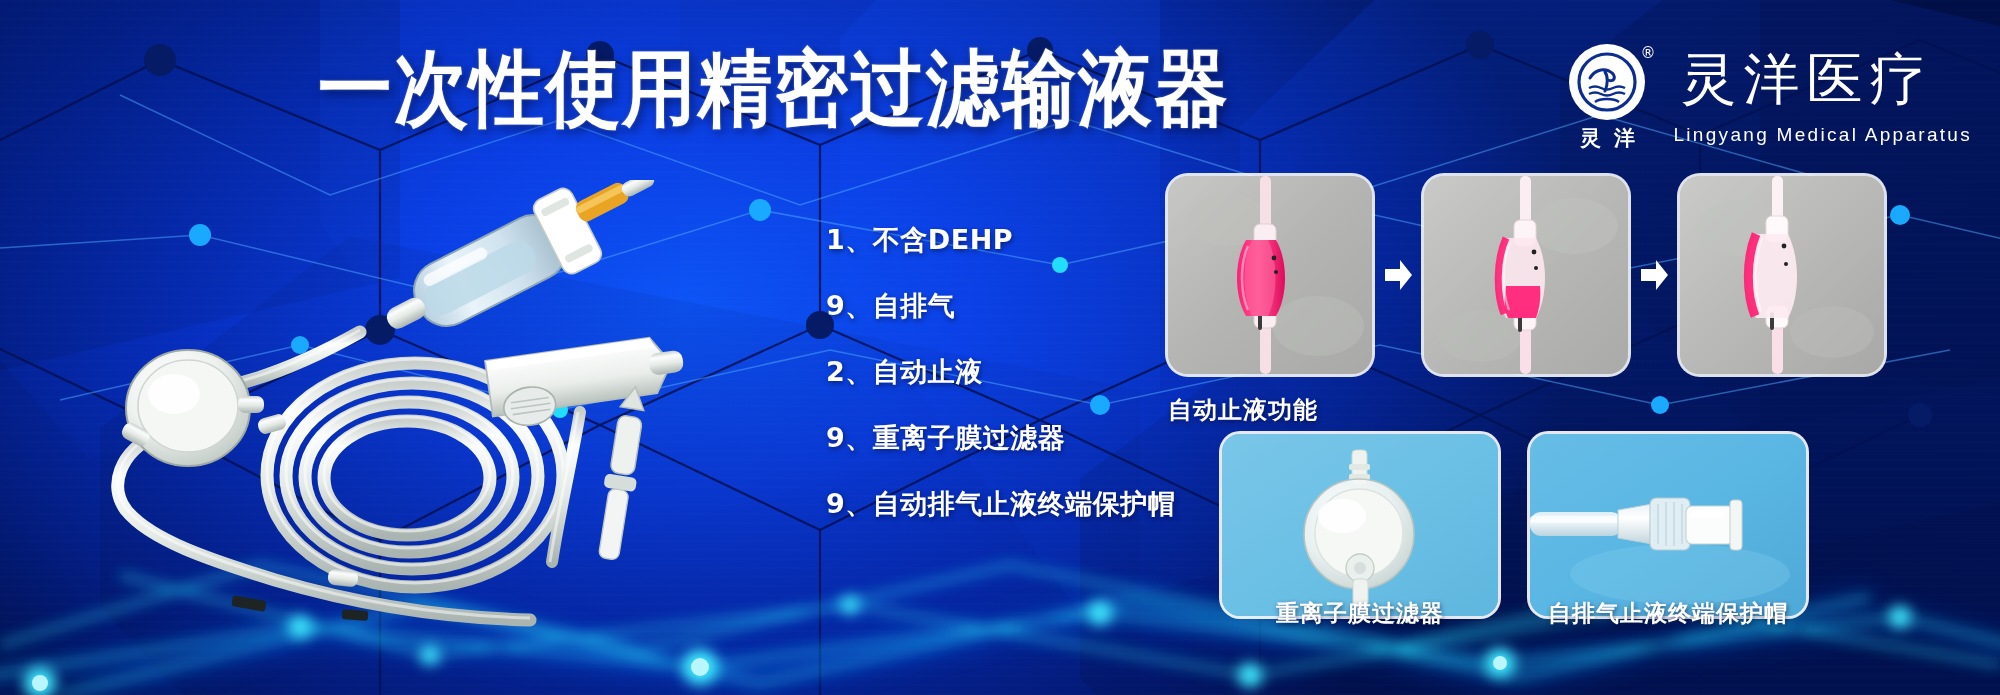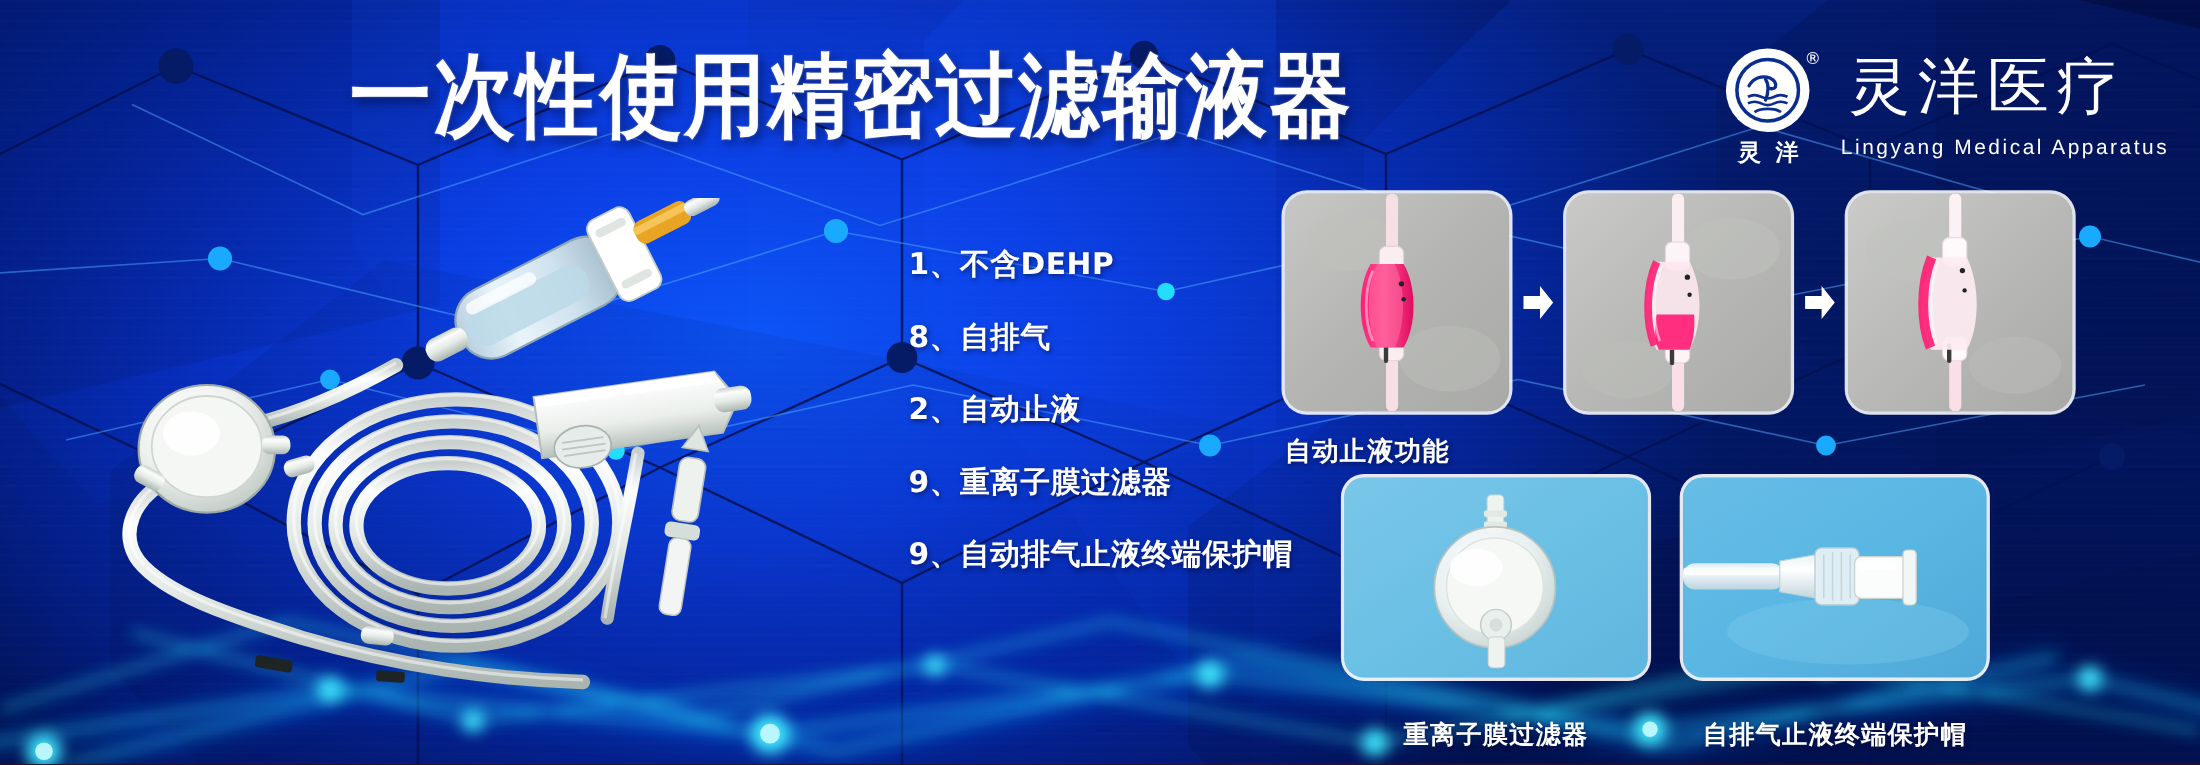--- a/index.html
+++ b/index.html
@@ -4,21 +4,21 @@
 <style>
   * { margin:0; padding:0; box-sizing:border-box; }
   html, body { background:#000; }
   body { font-family:"Liberation Sans", sans-serif; }
 
   #banner {
     position:relative;
     width:2000px;
     height:695px;
     overflow:hidden;
-    background:#7f1d1d;
+    background:#ef4444;
   }
 
   
   .bg-base{
     position:absolute; inset:0;
     background:
       radial-gradient(ellipse 900px 560px at 34% 44%, #0c54f5 0%, #0a3ce0 32%, #062bb4 58%, #031d82 80%, #01114f 100%),
       linear-gradient(135deg,#00093a 0%,#021a74 30%,#0532c4 60%,#021868 100%);
   }
   
@@ -149,21 +149,21 @@
   }
 
   .thumbs-bottom{ position:absolute; left:1222px; top:434px; display:flex; gap:32px; }
   .thb{
     width:276px; height:182px; border-radius:18px; overflow:hidden;
     position:relative; background:#6cc0e4;
     box-shadow:0 0 0 3px rgba(255,255,255,.9);
   }
   .thb svg{ width:100%; height:100%; display:block; }
 
-  .cap-bottom{ position:absolute; left:1222px; top:652px; display:flex; gap:32px; }
+  .cap-bottom{ position:absolute; left:1222px; top:598px; display:flex; gap:32px; }
   .cap-b{
     width:276px; text-align:center; color:#fff; font-size:23px; font-weight:bold;
     letter-spacing:1px;
     font-family:"DejaVu Sans","Liberation Sans",sans-serif;
     text-shadow:1px 2px 5px rgba(0,8,50,.6);
   }
 </style>
 </head>
 <body>
 
@@ -580,19 +580,19 @@
     </div>
   </div>
 
   <div class="cap-bottom">
     <div class="cap-b">重离子膜过滤器</div>
     <div class="cap-b">自排气止液终端保护帽</div>
   </div>
 
   <div class="features">
     <div class="feat">1、不含DEHP</div>
-    <div class="feat">8、自排气</div>
+    <div class="feat">9、自排气</div>
     <div class="feat">2、自动止液</div>
     <div class="feat">9、重离子膜过滤器</div>
     <div class="feat">9、自动排气止液终端保护帽</div>
   </div>
 
 </div>
 
 </body></html>

